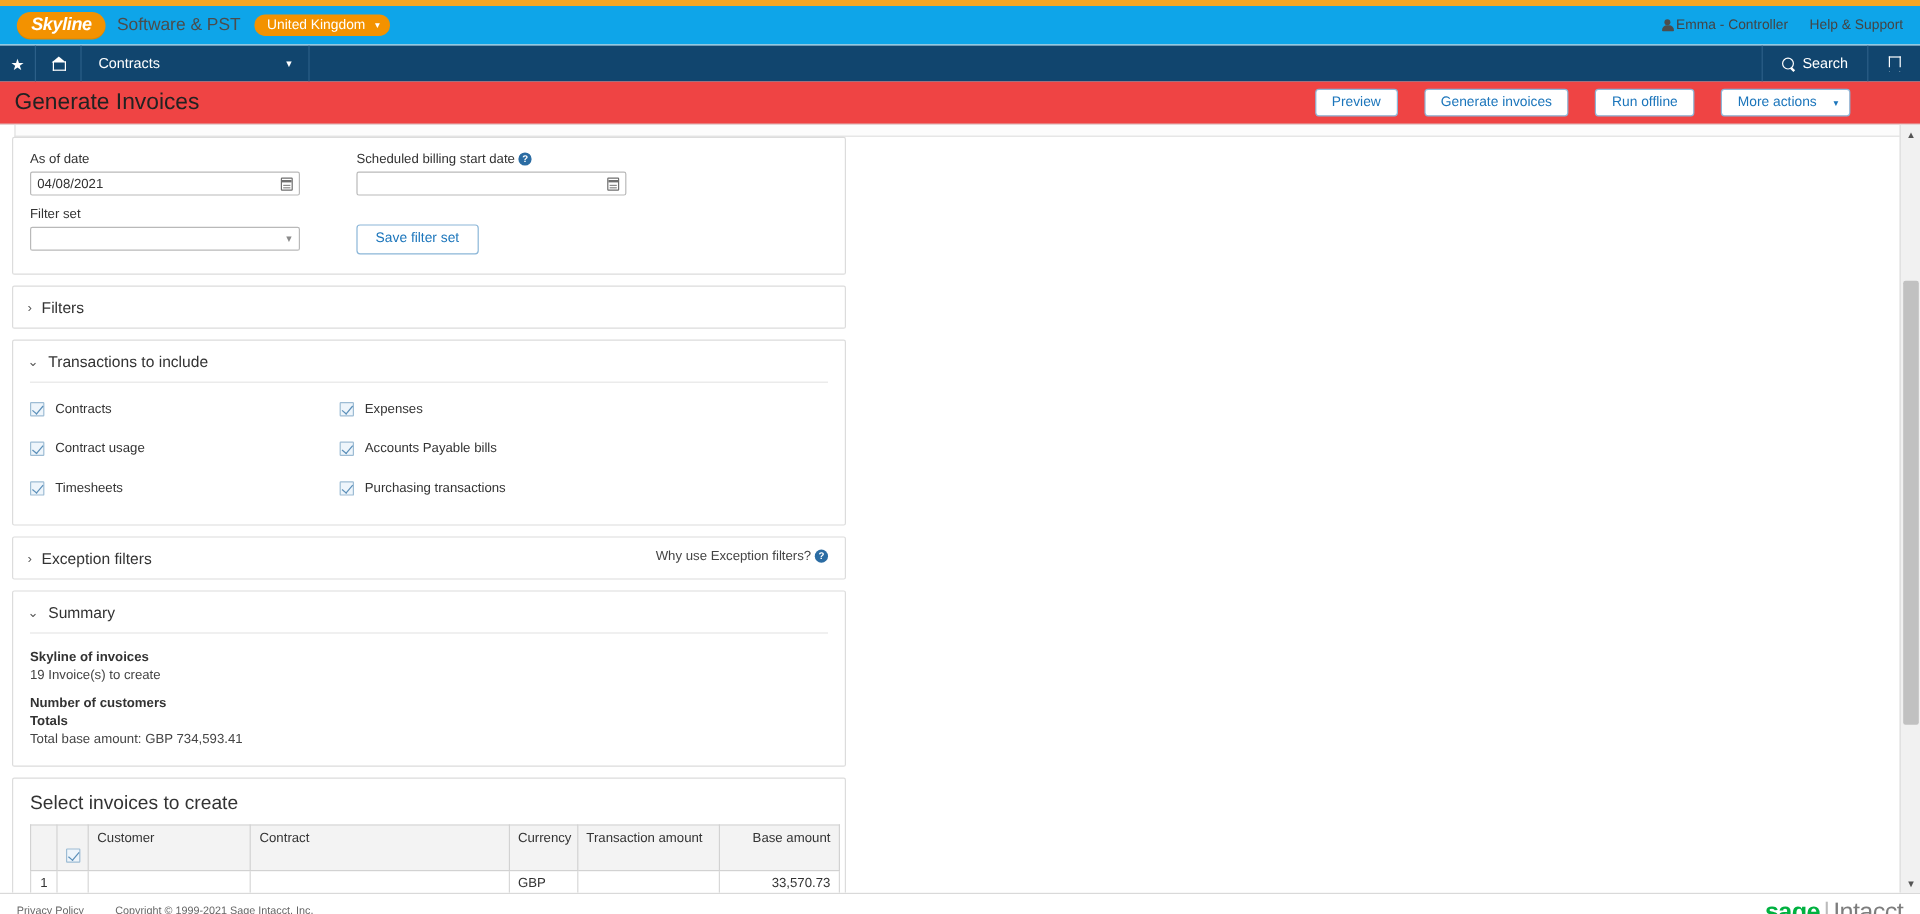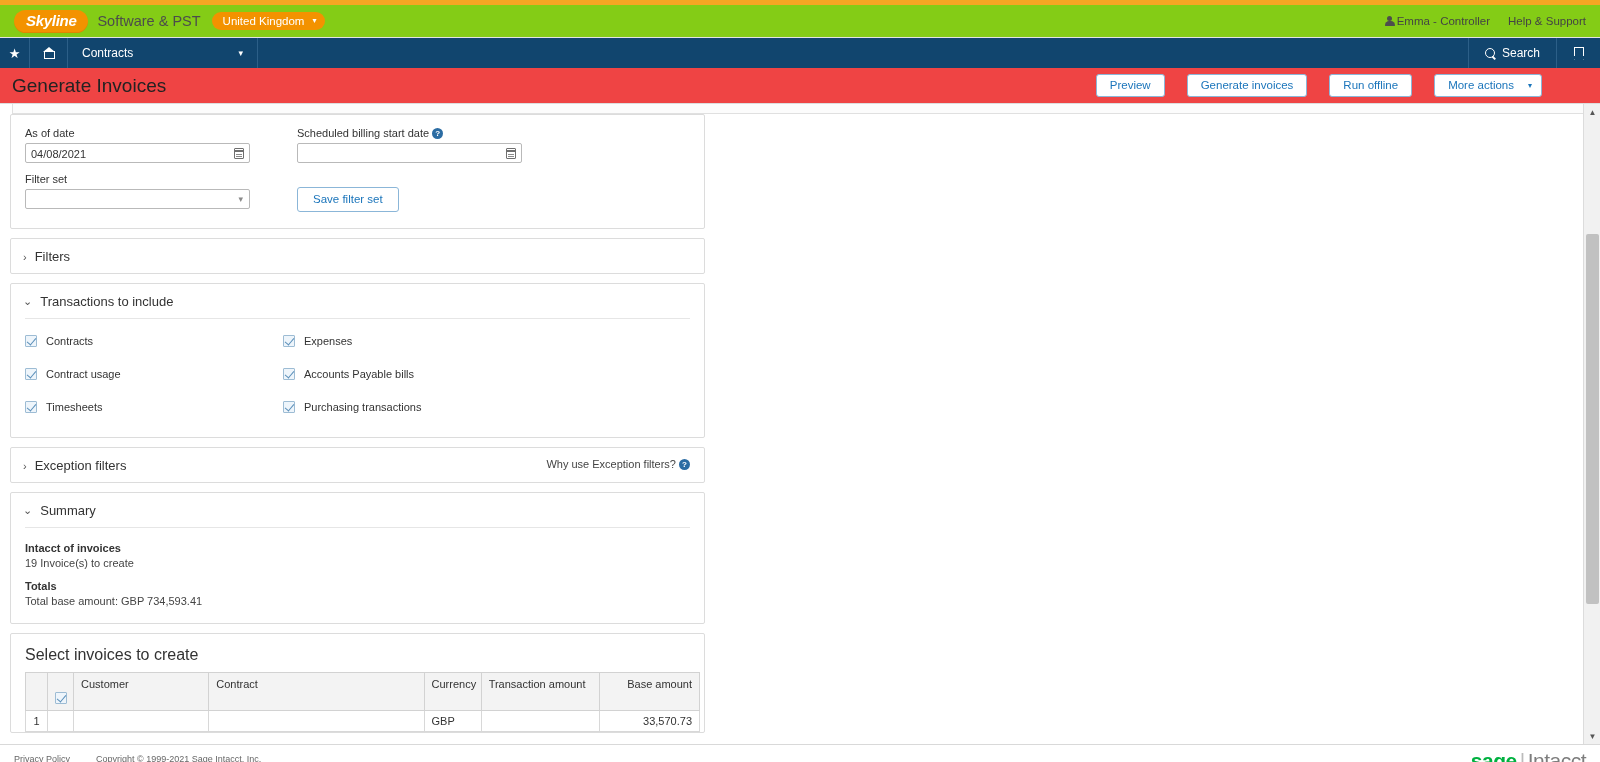--- a/index.html
+++ b/index.html
@@ -14,21 +14,21 @@
   
   .orange-strip {
     height: 5px;
     background: #f5a623;
     width: 100%;
   }
 
   
   .brand-bar {
     height: 33px;
-    background: #84cc16;
+    background: #0ea5e9;
     display: flex;
     align-items: center;
     padding: 0 14px;
     border-bottom: 1px solid #e3e3e3;
     position: relative;
   }
   .logo-pill {
     background: #f39200;
     color: #ffffff;
     font-weight: bold;
@@ -545,22 +545,23 @@
       </div>
     </div>
 
     <div class="card">
       <div class="sec-head">
         <span class="chev-d">⌄</span>
         <span>Summary</span>
       </div>
       <div class="sec-divider"></div>
       <div class="sum-body">
-        <div class="sum-label">Intacct of invoices</div>
+        <div class="sum-label">Skyline of invoices</div>
         <div class="sum-value">19 Invoice(s) to create</div>
+        <div class="sum-label">Number of customers</div>
         <div class="sum-label">Totals</div>
         <div class="sum-value last">Total base amount: GBP 734,593.41</div>
       </div>
     </div>
 
     <div class="card grid-card">
       <div class="grid-caption">Select invoices to create</div>
       <table class="inv">
         <thead>
           <tr>

